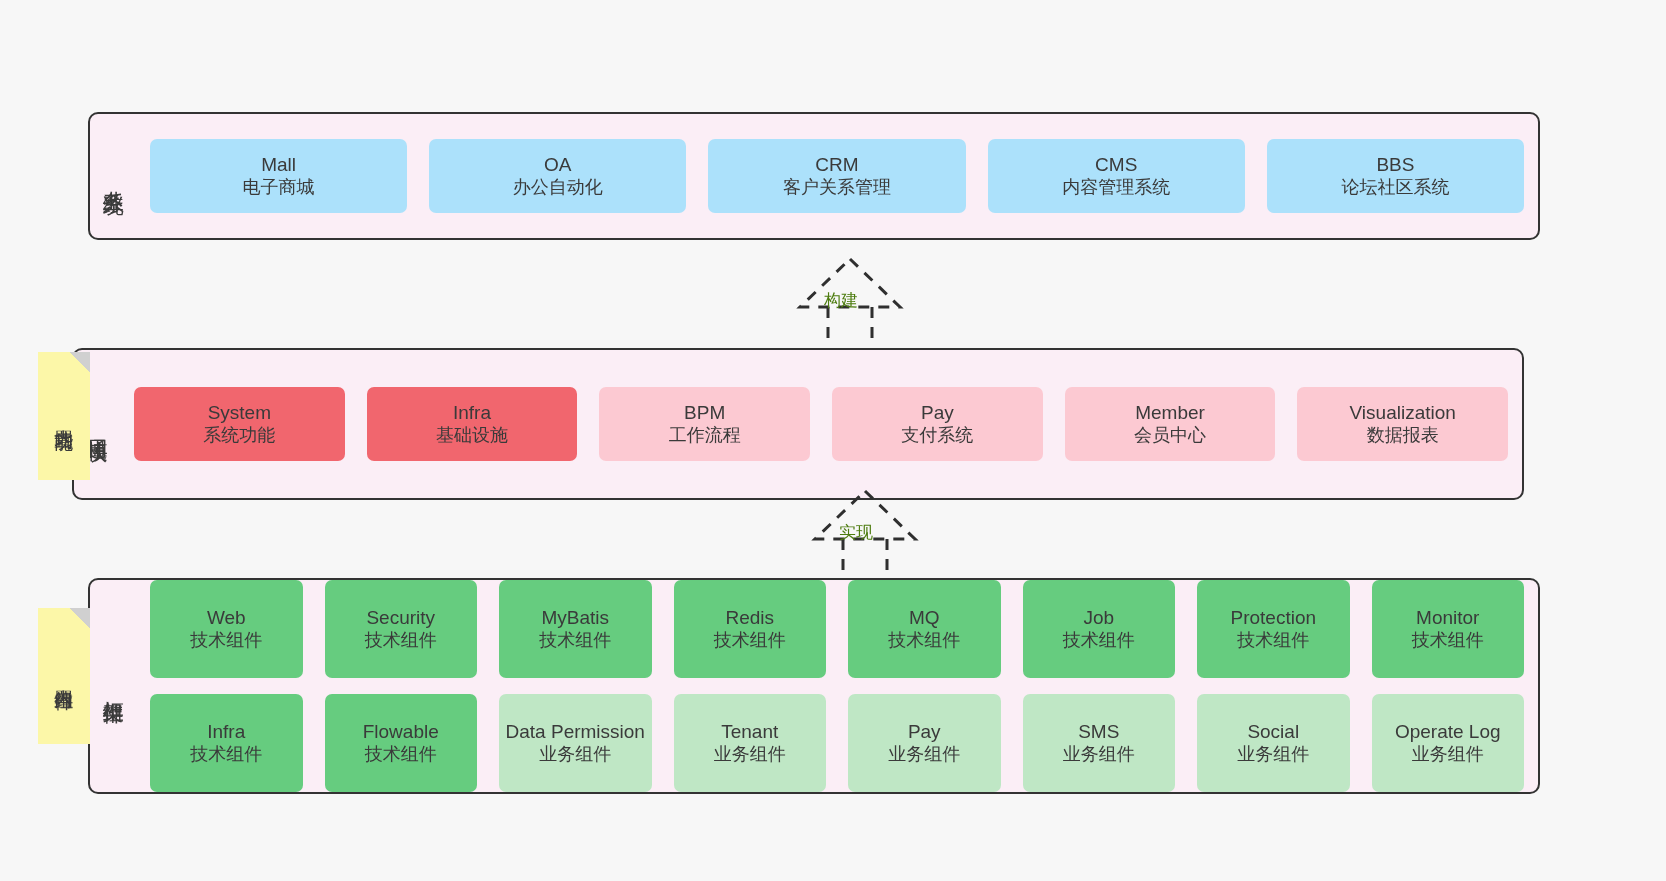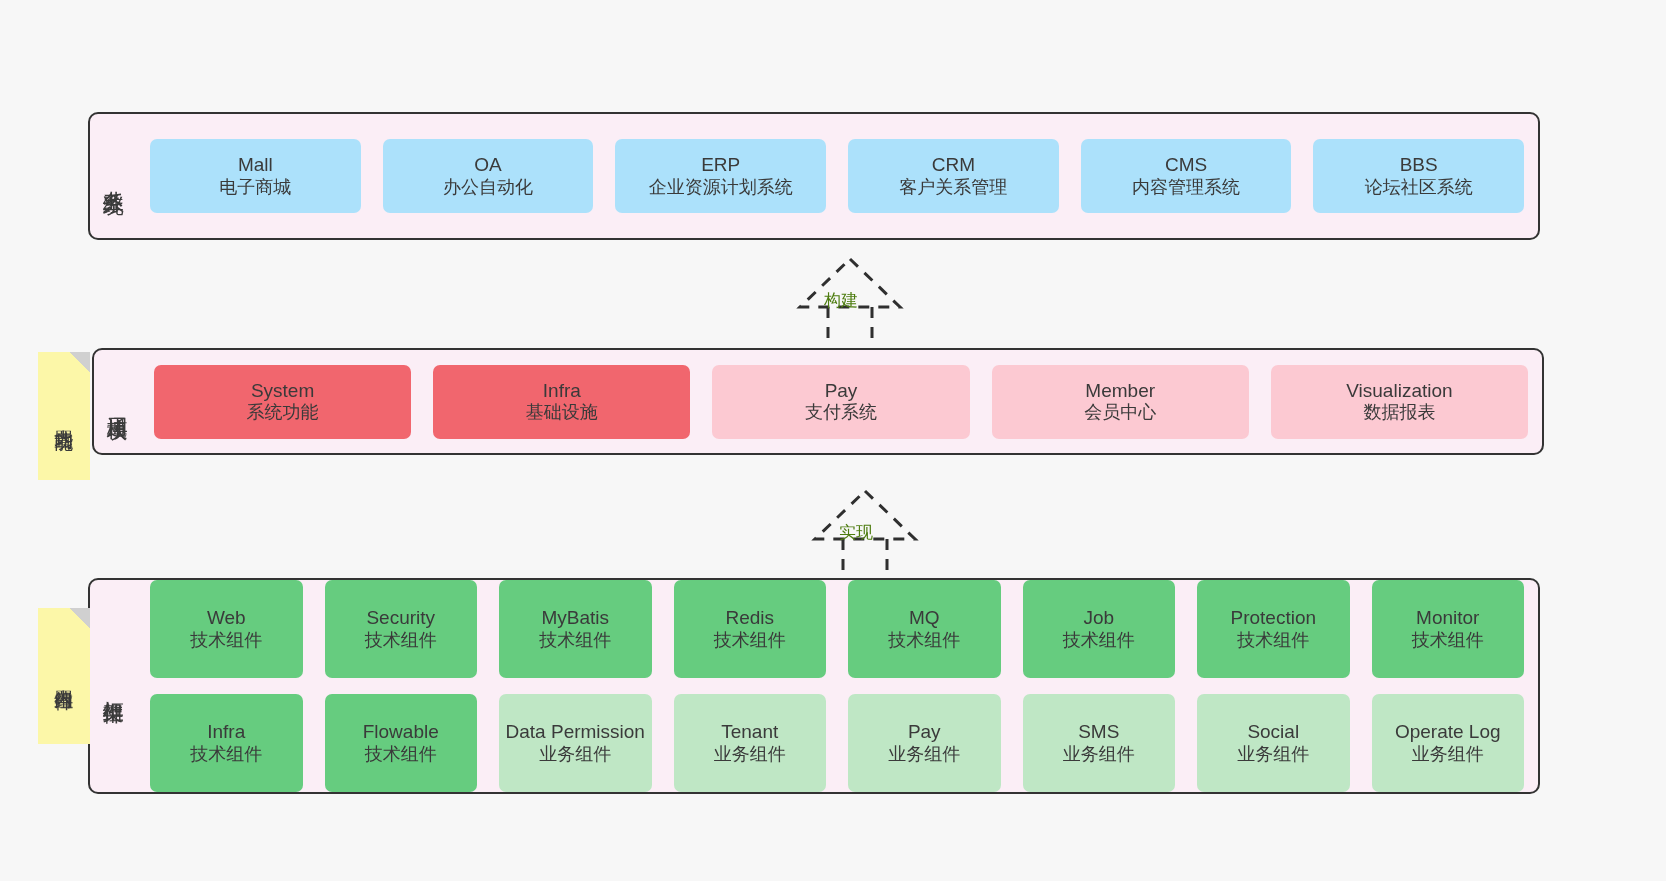--- a/index.html
+++ b/index.html
@@ -65,21 +65,21 @@
 
   
   .c-blue       { background:#ace1fb; }
   .c-red        { background:#f1666e; }
   .c-pink       { background:#fcc9d2; }
   .c-green      { background:#66cc7f; }
   .c-lightgreen { background:#bfe7c5; }
 
   
   #band-business { left:88px;  top:112px; width:1452px; height:128px; }
-  #band-common   { left:92px;  top:348px; width:1452px; height:107px; }
+  #band-common   { left:72px;  top:348px; width:1452px; height:152px; }
   #band-framework{ left:88px;  top:578px; width:1452px; height:216px; }
   #band-business  .row { height:74px; }
   #band-common    .row { height:74px; }
   #band-framework .row { height:100px; }
 
   
   .uml-arrow { position:absolute; }
   .uml-arrow svg { display:block; overflow:visible; }
   .uml-label {
     position:absolute;
@@ -131,24 +131,20 @@
       <div class="row">
         <div class="cell c-blue">
           <span class="en">Mall</span>
           <span class="cn">电子商城</span>
         </div>
         <div class="cell c-blue">
           <span class="en">OA</span>
           <span class="cn">办公自动化</span>
         </div>
         <div class="cell c-blue">
-          <span class="en">ERP</span>
-          <span class="cn">企业资源计划系统</span>
-        </div>
-        <div class="cell c-blue">
           <span class="en">CRM</span>
           <span class="cn">客户关系管理</span>
         </div>
         <div class="cell c-blue">
           <span class="en">CMS</span>
           <span class="cn">内容管理系统</span>
         </div>
         <div class="cell c-blue">
           <span class="en">BBS</span>
           <span class="cn">论坛社区系统</span>
@@ -171,20 +167,24 @@
     <div class="band-title">通用模块</div>
     <div class="band-body">
       <div class="row">
         <div class="cell c-red">
           <span class="en">System</span>
           <span class="cn">系统功能</span>
         </div>
         <div class="cell c-red">
           <span class="en">Infra</span>
           <span class="cn">基础设施</span>
+        </div>
+        <div class="cell c-pink">
+          <span class="en">BPM</span>
+          <span class="cn">工作流程</span>
         </div>
         <div class="cell c-pink">
           <span class="en">Pay</span>
           <span class="cn">支付系统</span>
         </div>
         <div class="cell c-pink">
           <span class="en">Member</span>
           <span class="cn">会员中心</span>
         </div>
         <div class="cell c-pink">

